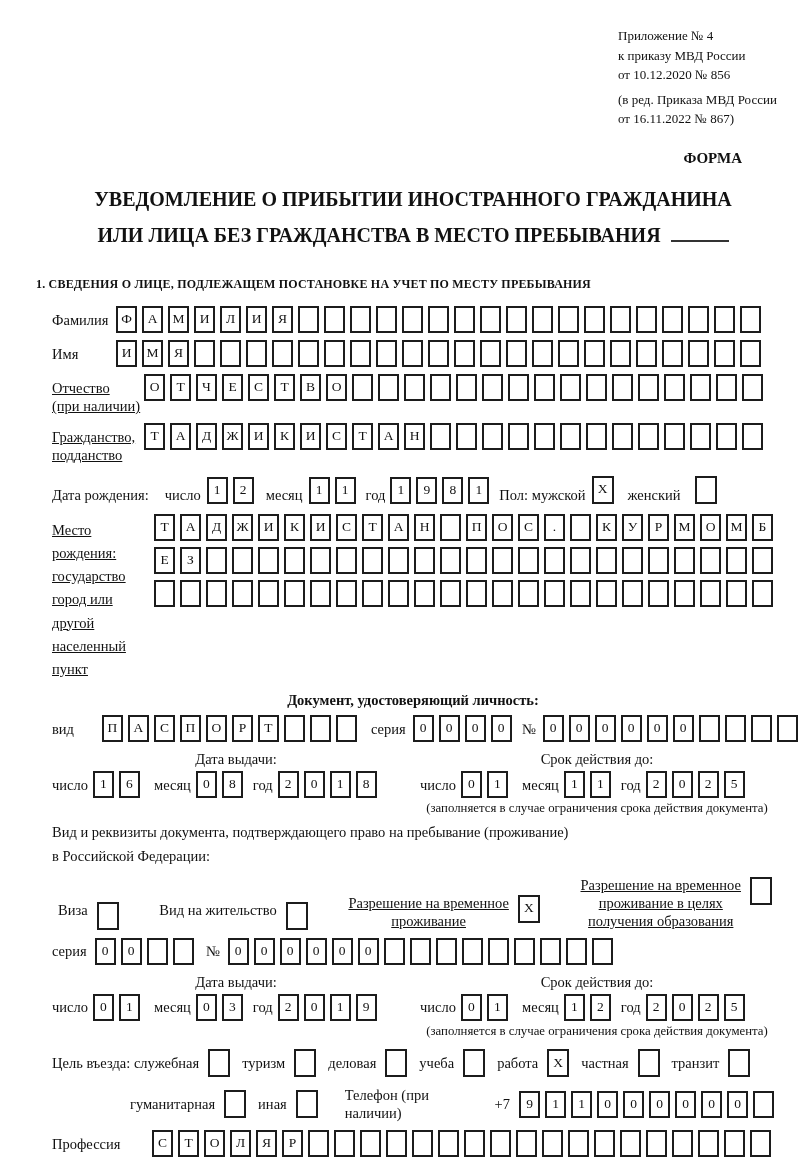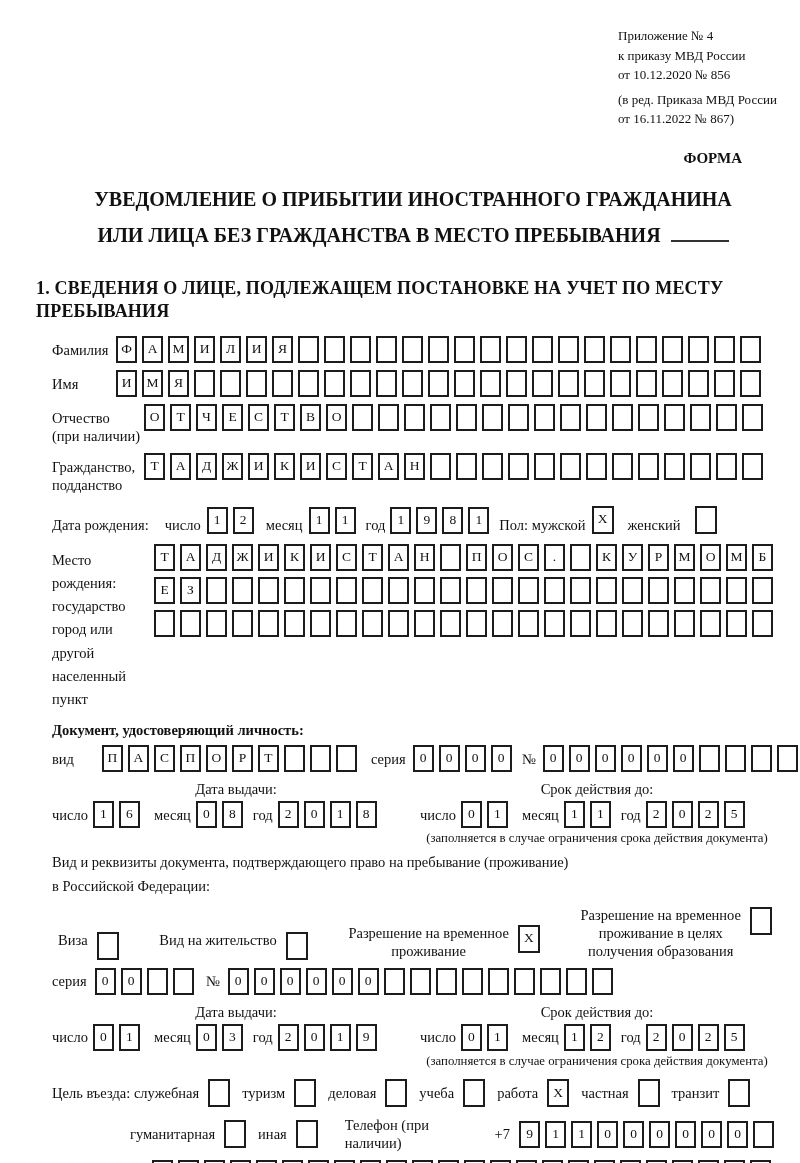--- a/index.html
+++ b/index.html
@@ -2,49 +2,49 @@
 <html><head>
 <meta charset="utf-8">
 <style>
   html,body{margin:0;padding:0;background:#fff;}
   body{
     width:800px;height:1163px;overflow:hidden;color:#111;
     font-family:"Liberation Serif","DejaVu Serif",serif;
     font-size:14.5px;line-height:1.25;
   }
   .page{box-sizing:border-box;width:800px;padding:26px 26px 0 52px;}
-  .pre{white-space:pre-line;}
+  .pre{white-space:pre-line;text-decoration:underline;}
 
   
   .hdr{margin-left:566px;width:215px;font-size:13px;line-height:1.5;}
   .hdr .ed{margin-top:5px;}
   .forma{font-weight:bold;font-size:15px;text-align:right;padding-right:32px;margin-top:20px;}
 
   
   .title{ text-align:center;font-weight:bold;font-size:20px;line-height:1.8;margin-top:14px;}
   .blank-line{display:inline-block;width:58px;border-bottom:2px solid #333;height:14px;margin-left:10px;}
-  .sec{font-weight:bold;font-size:18px;margin:24px 0 14px -16px;letter-spacing:.2px;}
+  .sec{font-weight:bold;font-size:12px;margin:24px 0 14px -16px;letter-spacing:.2px;}
 
   
   .cells{display:inline-flex;gap:5px;flex:0 0 auto;}
   .cell{
     box-sizing:border-box;flex:0 0 auto;width:21px;height:27px;
     border:2px solid #1c1c1c;display:flex;align-items:center;justify-content:center;
     font-size:13.5px;background:#fff;
   }
   .cb{width:22px;height:28px;}
 
   
   .frow{display:flex;align-items:flex-start;margin-bottom:7px;}
   .frow .lab{flex:0 0 auto;padding-top:5px;}
   .w62{width:64px;}
   .w92{width:92px;}
   .stack{display:flex;flex-direction:column;gap:6px;}
 
-  .dochead{font-weight:bold;margin:10px 0 6px;}
+  .dochead{text-align:center;font-weight:bold;margin:10px 0 6px;}
 
   
   .twocol{display:flex;margin:8px 0 2px;}
   .col-l{width:368px;flex:0 0 auto;}
   .col-r{flex:1;}
   .colhead{text-align:center;margin-bottom:3px;}
   .dline{display:flex;align-items:center;}
   .dline .dl{margin-right:5px;}
   .note{font-size:12.8px;text-align:center;margin-top:3px;}
 

